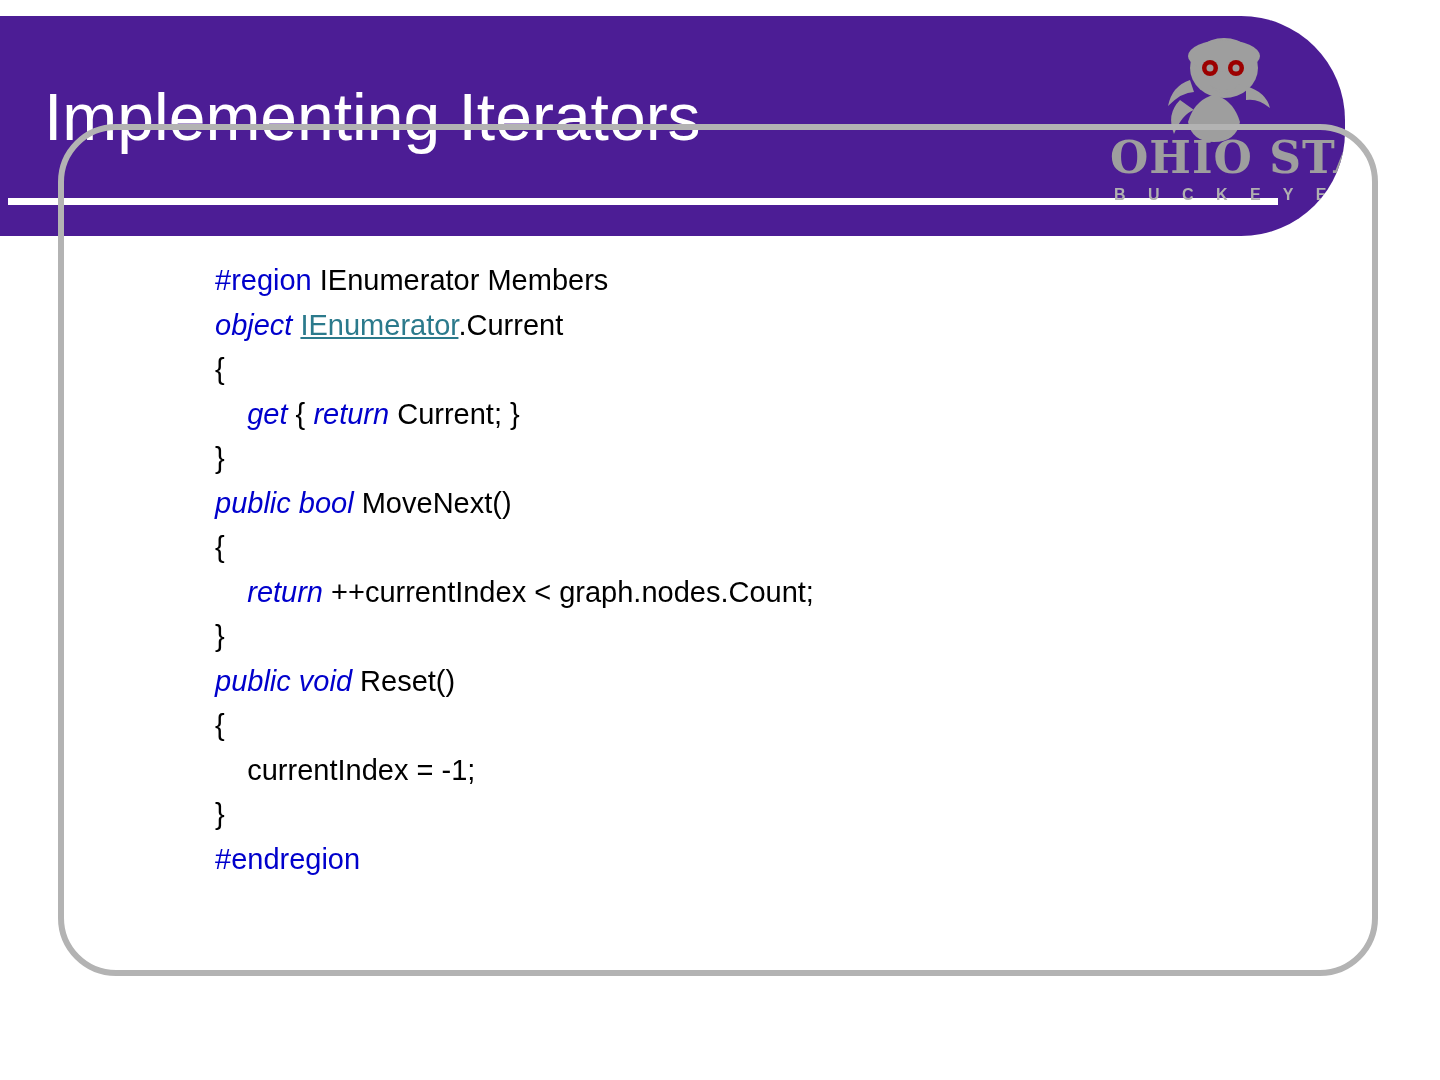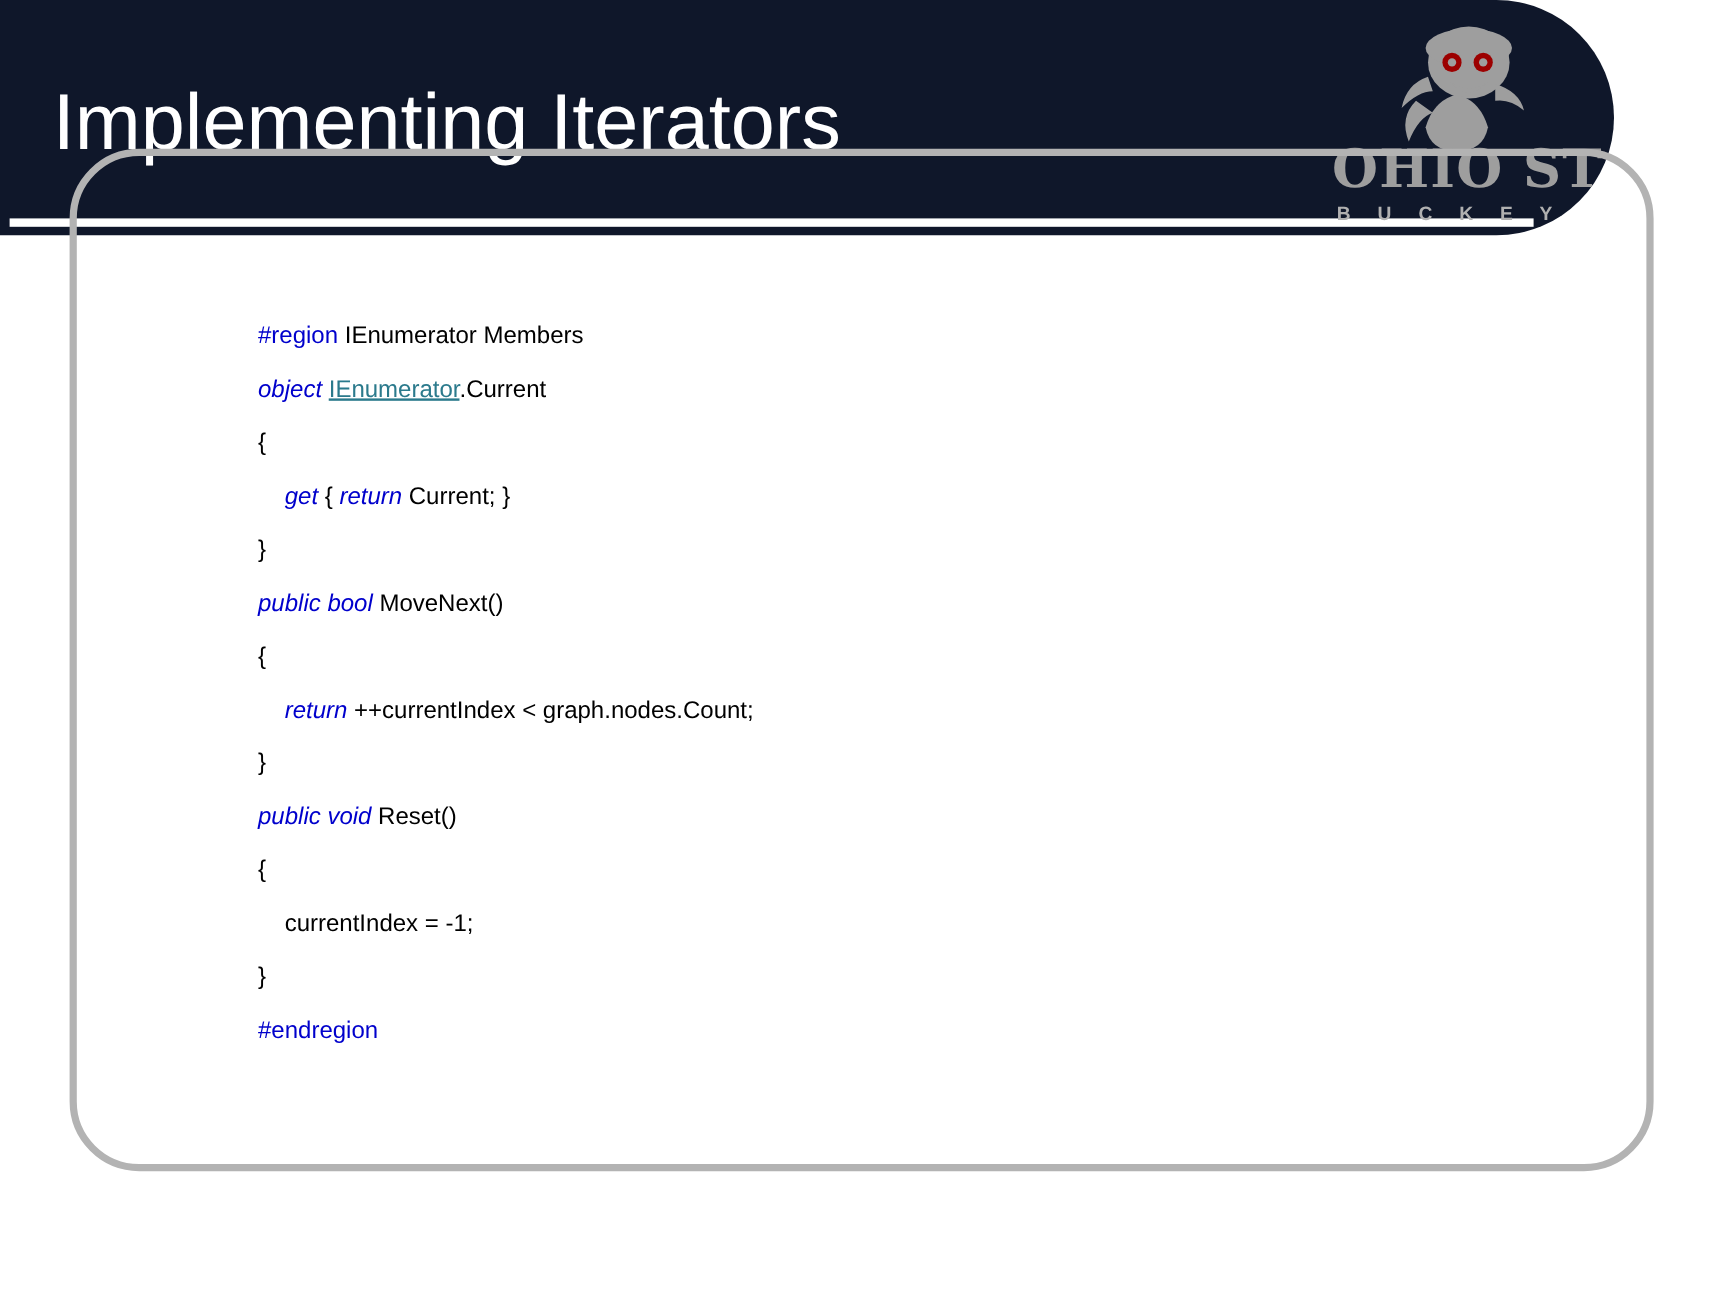--- a/index.html
+++ b/index.html
@@ -12,24 +12,24 @@
     background: #ffffff;
     font-family: "Liberation Sans", sans-serif;
     overflow: hidden;
     position: relative;
   }
 
   
   .header-banner {
     position: absolute;
     left: 0;
-    top: 0;
+    top: 16px;
     width: 1345px;
-    height: 196px;
-    background: #0f172a;
+    height: 220px;
+    background: #4c1d95;
     border-top-right-radius: 104px;
     border-bottom-right-radius: 104px;
     overflow: hidden;
   }
   .header-underline {
     position: absolute;
     left: 8px;
     top: 182px;
     width: 1270px;
     height: 7px;
@@ -107,21 +107,21 @@
     box-sizing: border-box;
     background: transparent;
   }
 
   
   .code-block {
     position: absolute;
     left: 215px;
     top: 258px;
     width: 1120px;
-    font-size: 20px;
+    font-size: 29px;
     line-height: 44.5px;
     color: #000000;
     font-family: "Liberation Sans", sans-serif;
     white-space: pre;
   }
   .code-line {
     height: 44.5px;
     white-space: pre;
   }
   .kw { color: #0000cc; font-style: italic; }

